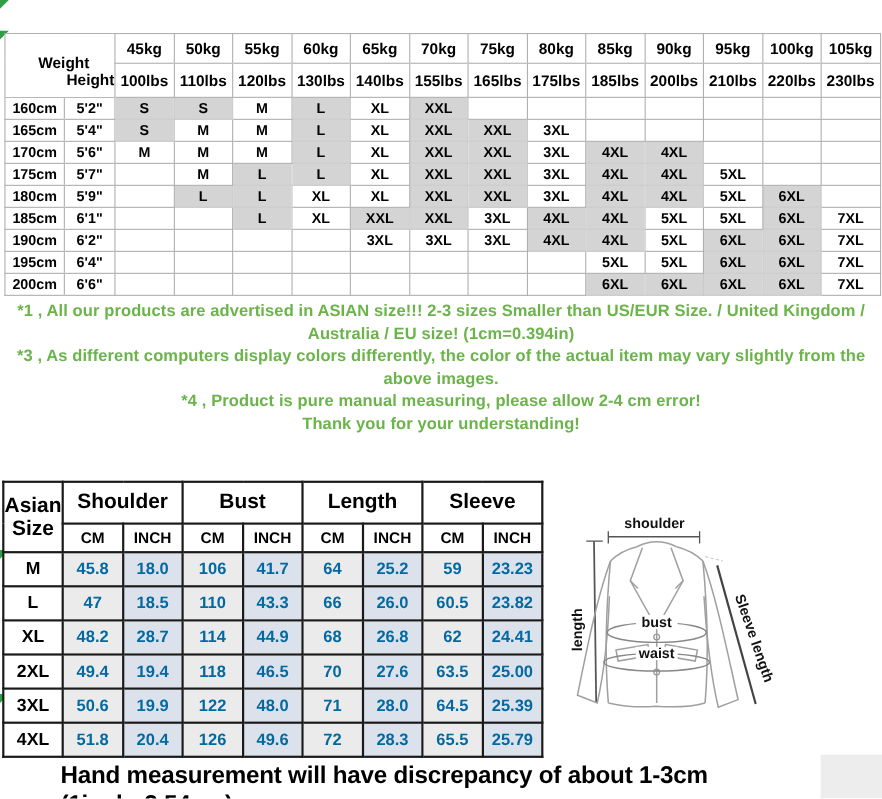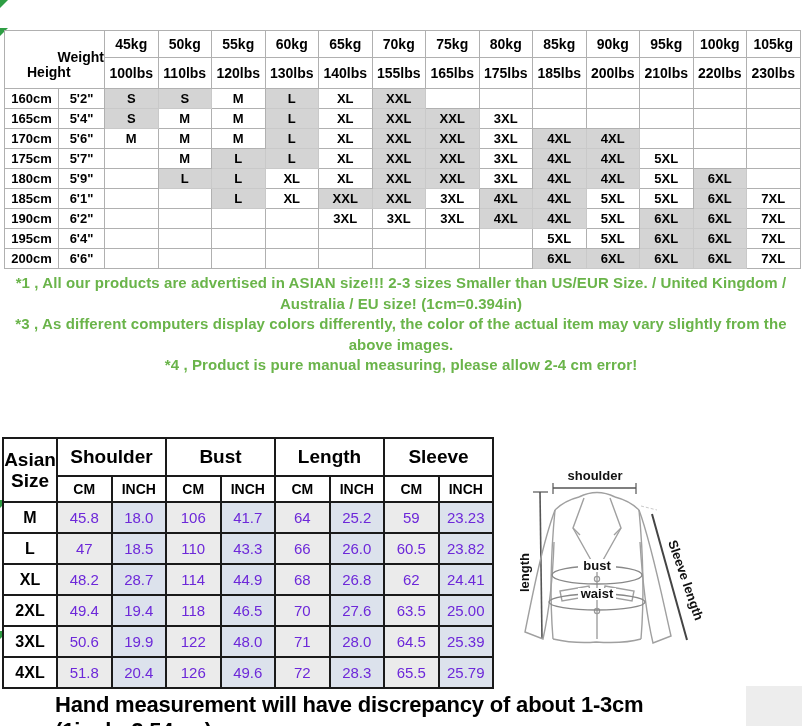--- a/index.html
+++ b/index.html
@@ -17,37 +17,37 @@
   table.matrix{position:absolute;top:30px;left:4px;border-collapse:collapse;table-layout:fixed;width:795px;border:1px solid #8f8f8f;}
   .matrix th,.matrix td{border:1px solid var(--lborder);padding:0;text-align:center;font-weight:700;overflow:hidden;white-space:nowrap;}
   .matrix col.c-cm{width:54px}.matrix col.c-ft{width:46px}.matrix col.c-w{width:53.5px}
   .matrix thead th{background:#fff;font-size:14px;}
   .matrix thead tr.kgrow th{height:27px;border-bottom:1px dashed #b8b8b8;}
   .matrix thead tr.lbsrow th{height:31px;}
   .matrix tbody td{height:20px;font-size:13px;background:#fff;}
   .matrix td.hcm{border-right:1px dashed #b8b8b8;}
   .matrix td.g{background:var(--mgray);border-color:#c9c9c9;}
   th.corner{position:relative;vertical-align:middle;background-image:linear-gradient(to bottom right,transparent calc(50% - .8px),#9b9b9b calc(50% - .8px),#9b9b9b calc(50% + .8px),transparent calc(50% + .8px));}
-  th.corner .cw{text-align:right;padding-left:7px;font-size:14px;line-height:15px;margin-top:12px;}
-  th.corner .ch{text-align:left;padding-left:22px;font-size:14px;line-height:15px;margin-bottom:2px;}
+  th.corner .cw{text-align:center;padding-left:7px;font-size:14px;line-height:15px;margin-top:12px;}
+  th.corner .ch{text-align:right;padding-left:22px;font-size:14px;line-height:15px;margin-bottom:2px;}
 
   
   .notes{position:absolute;top:273px;left:5px;width:792px;}
   .notes p{margin:0;color:var(--green);font-size:15px;font-weight:600;line-height:20.5px;letter-spacing:.1px;text-align:center;}
 
   
   table.measure{position:absolute;top:437px;left:2px;border-collapse:collapse;table-layout:fixed;width:490px;}
   .measure th,.measure td{border:2px solid var(--dborder);padding:0;text-align:center;overflow:hidden;white-space:nowrap;background:#fff;}
   .measure col.c-size{width:54px}.measure col.c-v{width:54.5px}
   .measure thead tr.grouprow th{height:38px;font-size:19px;font-weight:700;}
   .measure thead tr.subrow th{height:26px;font-size:14px;font-weight:700;border-radius:13px;}
   .measure th.asize{font-size:18px;font-weight:700;line-height:21px;}
   .measure tbody tr{height:31px;}
   .measure tbody th{font-size:16px;font-weight:700;}
-  .measure tbody td{font-size:15px;font-weight:400;color:#6d28d9;}
+  .measure tbody td{font-size:15px;font-weight:700;color:#0369a1;}
   .measure td.cm{background:var(--cmfill);}
   .measure td.inch{background:var(--inchfill);}
 
   
   .footer{position:absolute;top:692px;left:44px;font-size:22px;font-weight:700;letter-spacing:-.2px;margin-left:11px;}
   .gray-strip{position:absolute;left:746px;top:686px;width:56px;height:40px;background:#ededed;}
 
   
   .tri{position:absolute;left:0;width:0;height:0;border-top:8px solid #2f9e44;border-right:8px solid transparent;}
 
@@ -274,20 +274,21 @@
           <td class="g">6XL</td>
           <td>7XL</td>
         </tr>
       </tbody>
   </table>
 
   <div class="notes">
     <p class="note">*1 , All our products are advertised in ASIAN size!!! 2-3 sizes Smaller than US/EUR Size. / United Kingdom / Australia / EU size! (1cm=0.394in)</p>
     <p class="note">*3 , As different computers display colors differently, the color of the actual item may vary slightly from the above images.</p>
     <p class="note">*4 , Product is pure manual measuring, please allow 2-4 cm error!</p>
+    <p class="note">Thank you for your understanding!</p>
   </div>
 
   <table class="measure">
     <colgroup>
       <col class="c-size">
       <col class="c-v">
         <col class="c-v">
         <col class="c-v">
         <col class="c-v">
         <col class="c-v">

